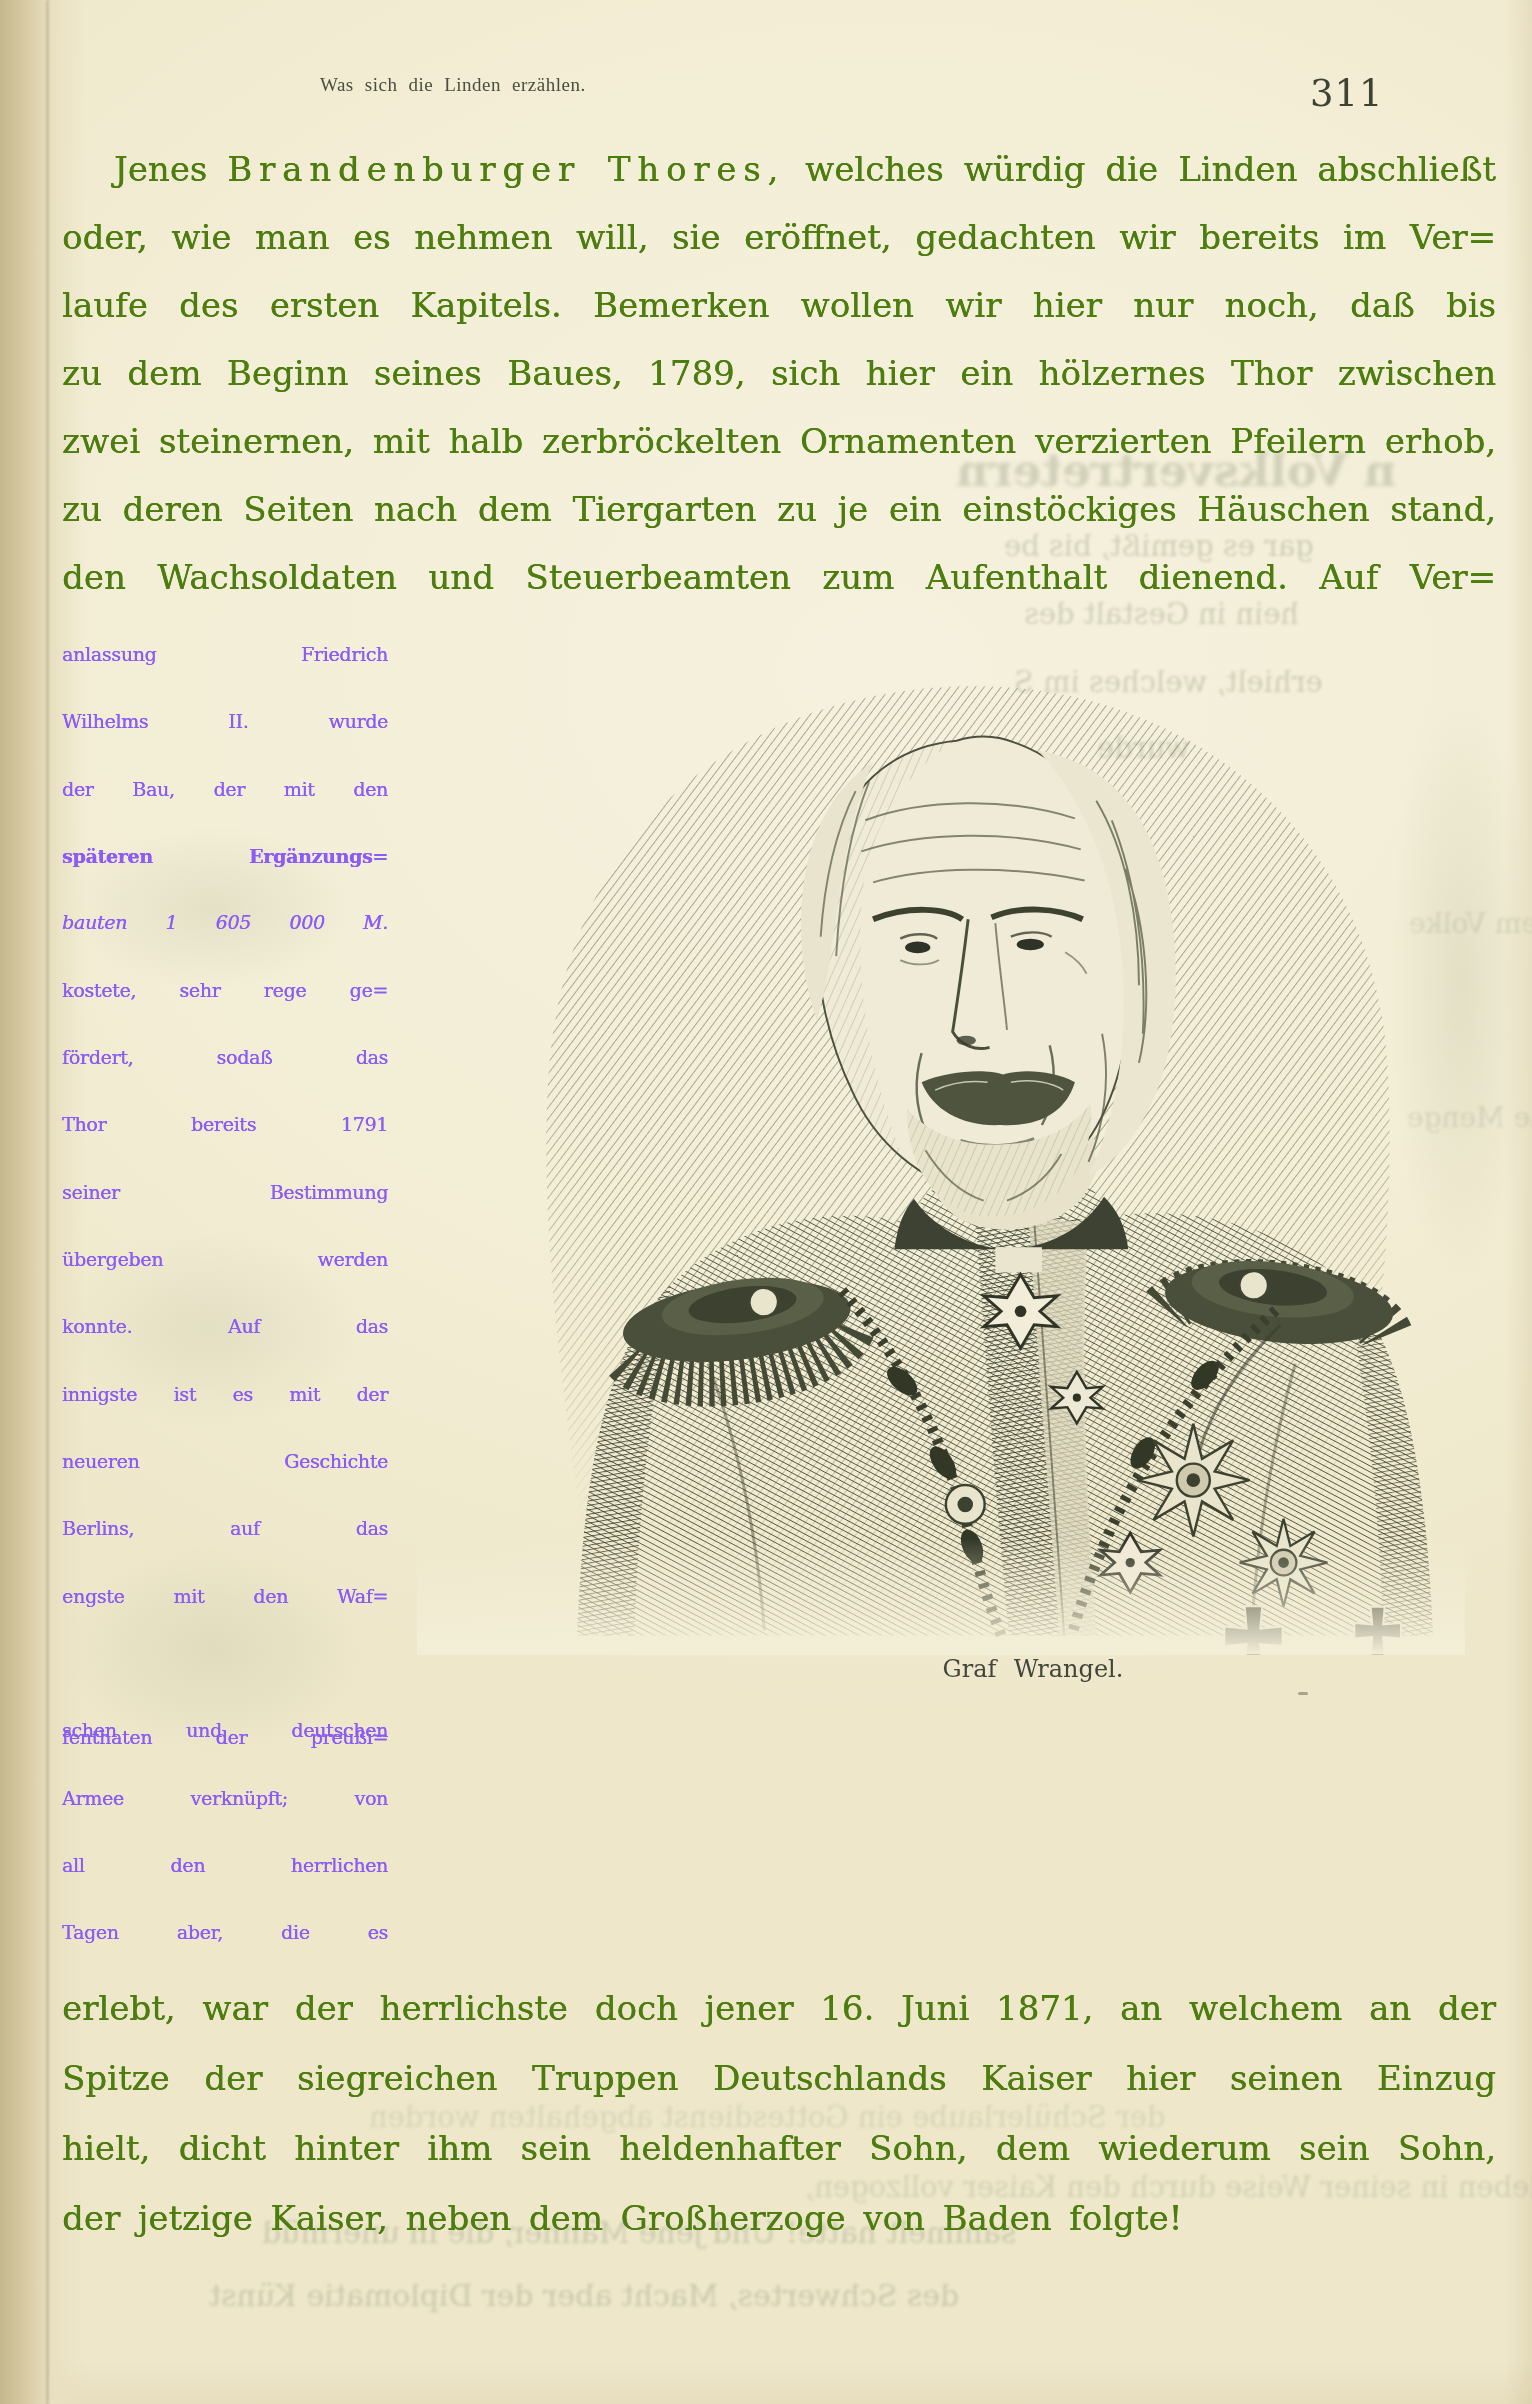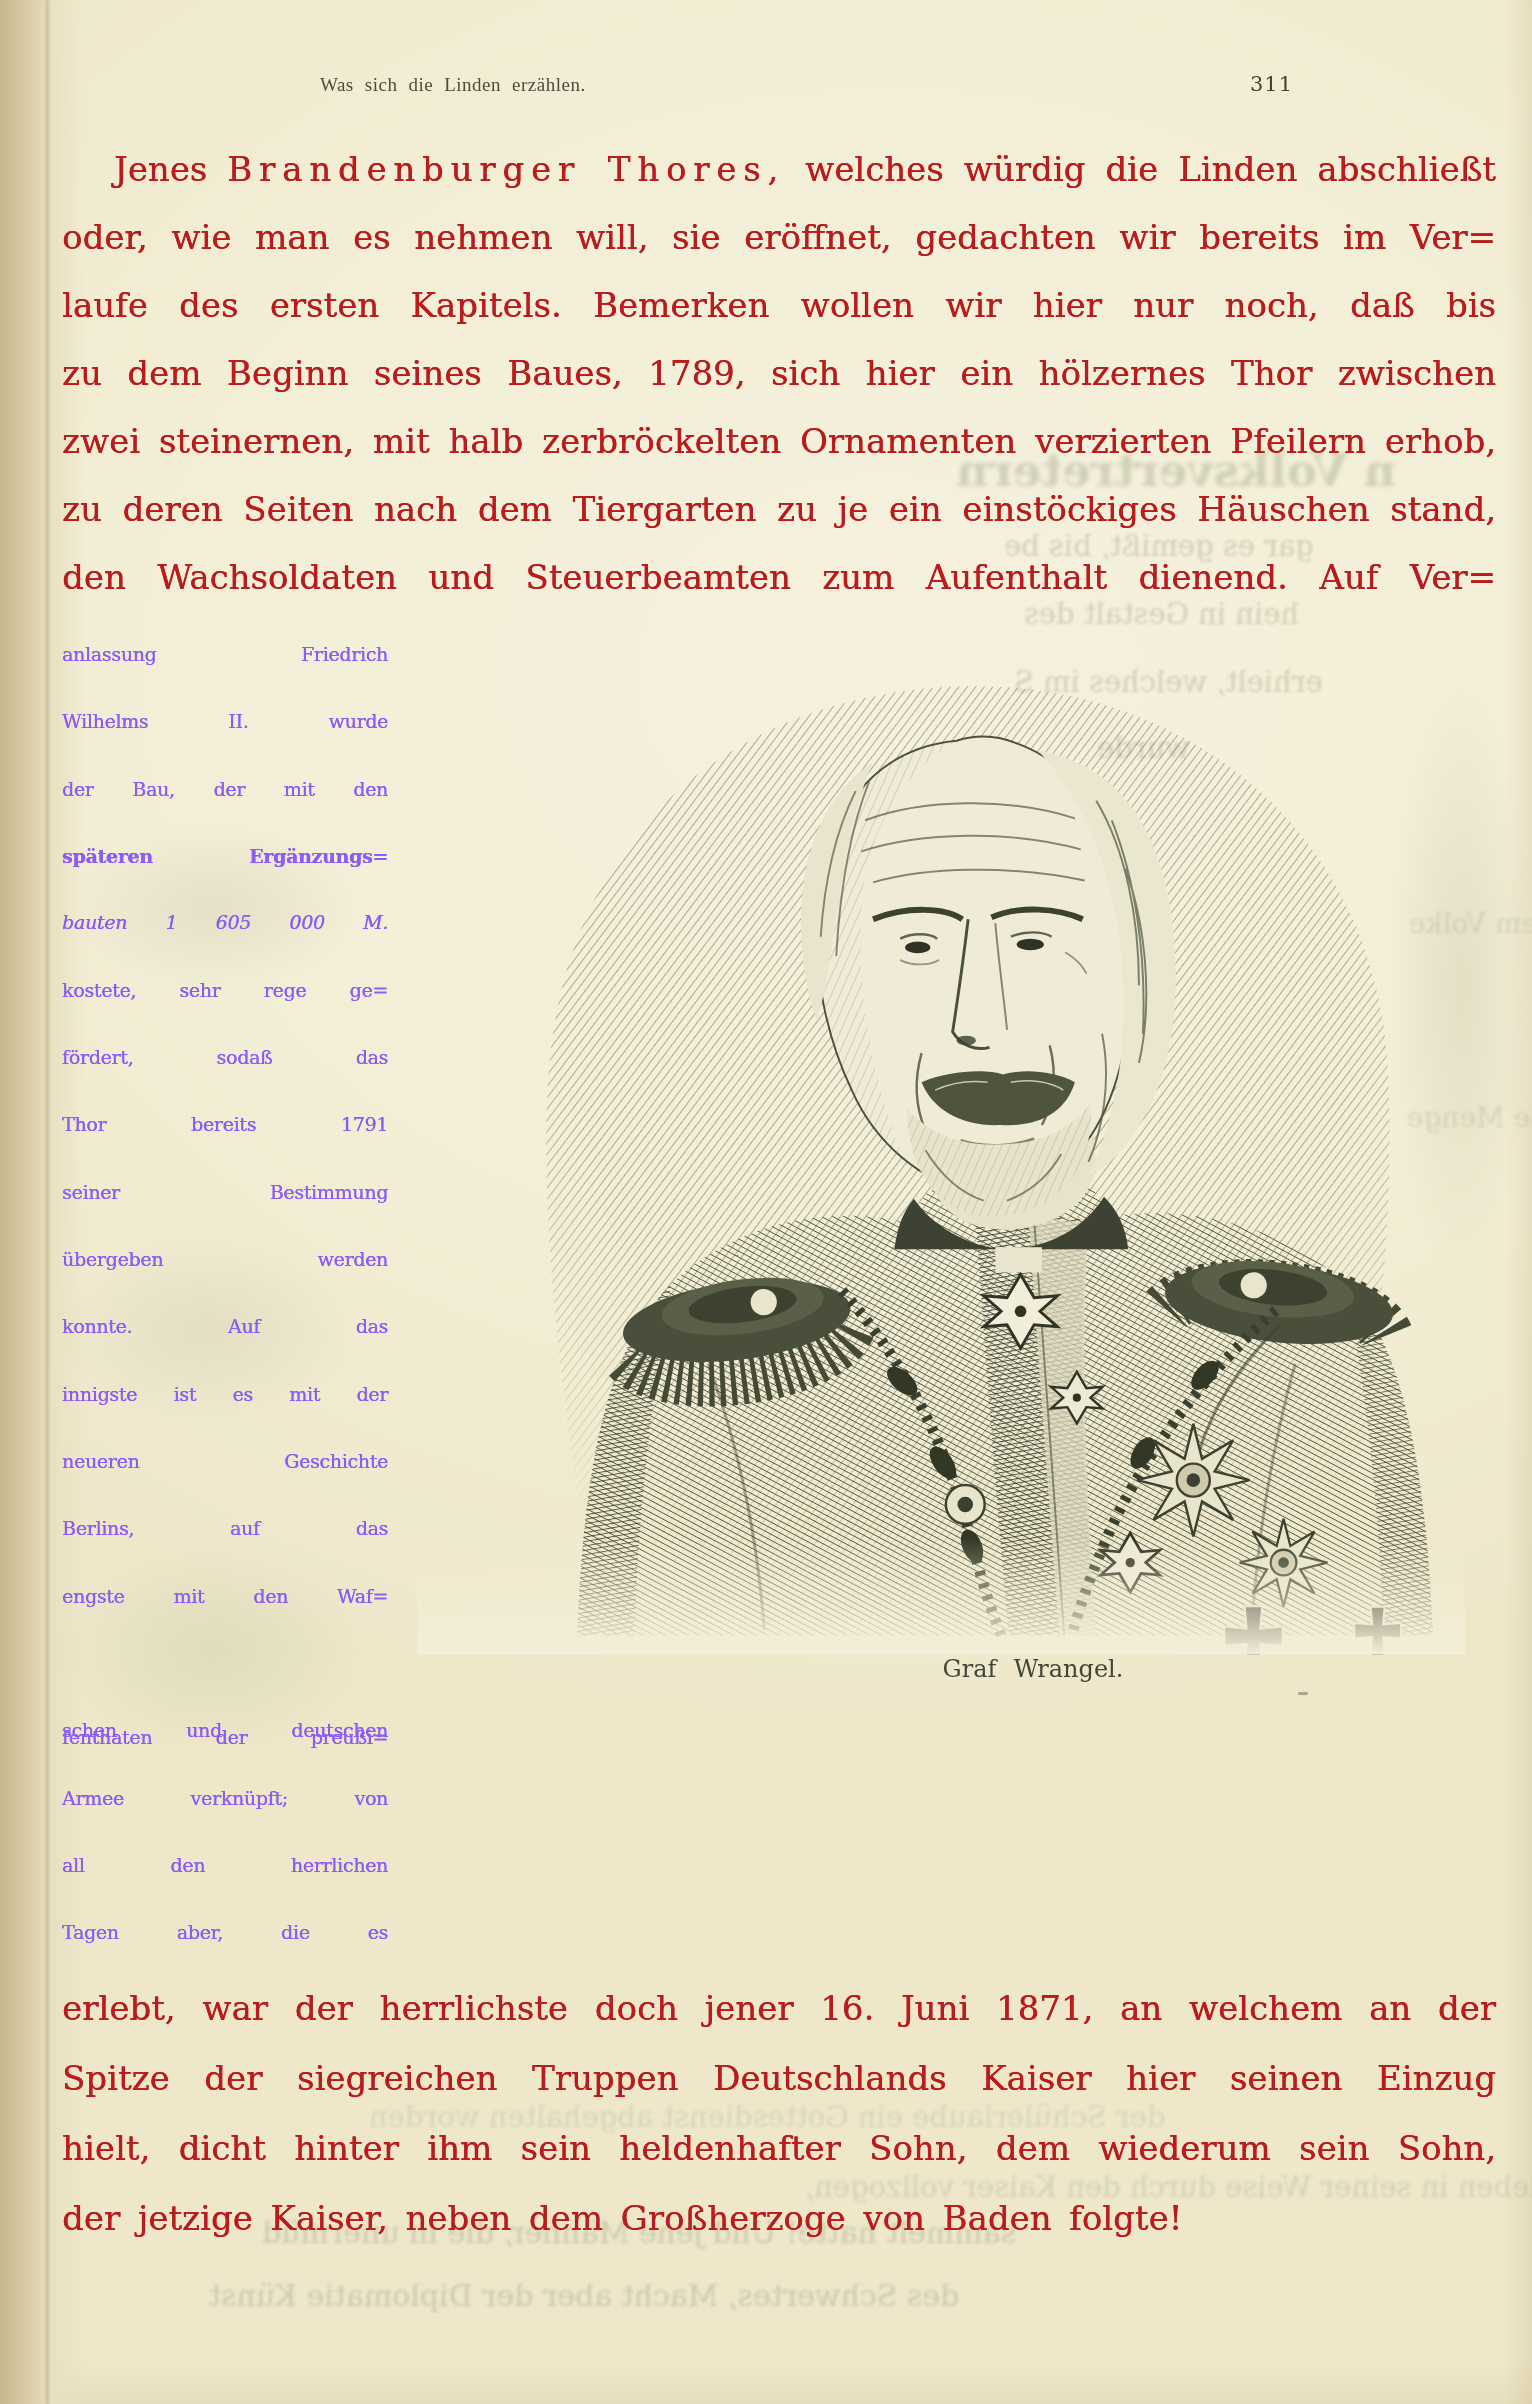--- a/index.html
+++ b/index.html
@@ -9,23 +9,23 @@
     background:
       linear-gradient(90deg, #c6b78e 0px, #d7caa3 25px, #e8e0c0 50px, rgba(243,238,215,0) 85px),
       linear-gradient(270deg, rgba(182,162,112,.18) 0px, rgba(182,162,112,0) 27px),
       linear-gradient(0deg, rgba(182,162,112,.14) 0px, rgba(182,162,112,0) 45px),
       radial-gradient(1359px 1067px at 58% 28%, #f6f1de 0%, #f3eed6 55%, #eee7ca 100%);
   }
   .crease{position:absolute;left:46px;top:0;width:2.9px;height:2405px;
     background:rgba(104,88,52,.22);filter:blur(1.2px);}
   .header{position:absolute;top:74px;left:320px;width:640px;text-align:left;
     font-size:19px;color:#4a4e3e;word-spacing:5.8px;letter-spacing:0.5px;font-family:Liberation Serif, serif;}
-  .pagenum{position:absolute;top:72px;left:1250px;font-size:21px;color:#3e4233;letter-spacing:1px;}
+  .pagenum{position:absolute;top:72px;left:1310px;font-size:37px;color:#3e4233;letter-spacing:1px;}
   .pline{position:absolute;left:62px;width:1434px;font-size:34px;line-height:47px;
-    color:#b91c1c;text-align:justify;text-align-last:justify;
+    color:#4d7c0f;text-align:justify;text-align-last:justify;
     text-shadow:0.3px 0 0 currentColor;}
   .pline.lastline{text-align-last:left;word-spacing:6.8px;}
   .indent{padding-left:52px;width:1382px;}
   .sperr{letter-spacing:6.8px;}
   .cline{position:absolute;left:62px;width:326px;font-size:19px;line-height:43px;
     color:#8b5cf6;text-align:justify;text-align-last:justify;letter-spacing:-0.3px;
     text-shadow:0.3px 0 0 currentColor;}
   .caption{position:absolute;top:1655px;left:543px;width:980px;text-align:center;
     font-size:24px;color:#42463a;word-spacing:9.7px;}
   .capdot{position:absolute;left:1298px;top:1692px;width:9.7px;height:2.9px;

